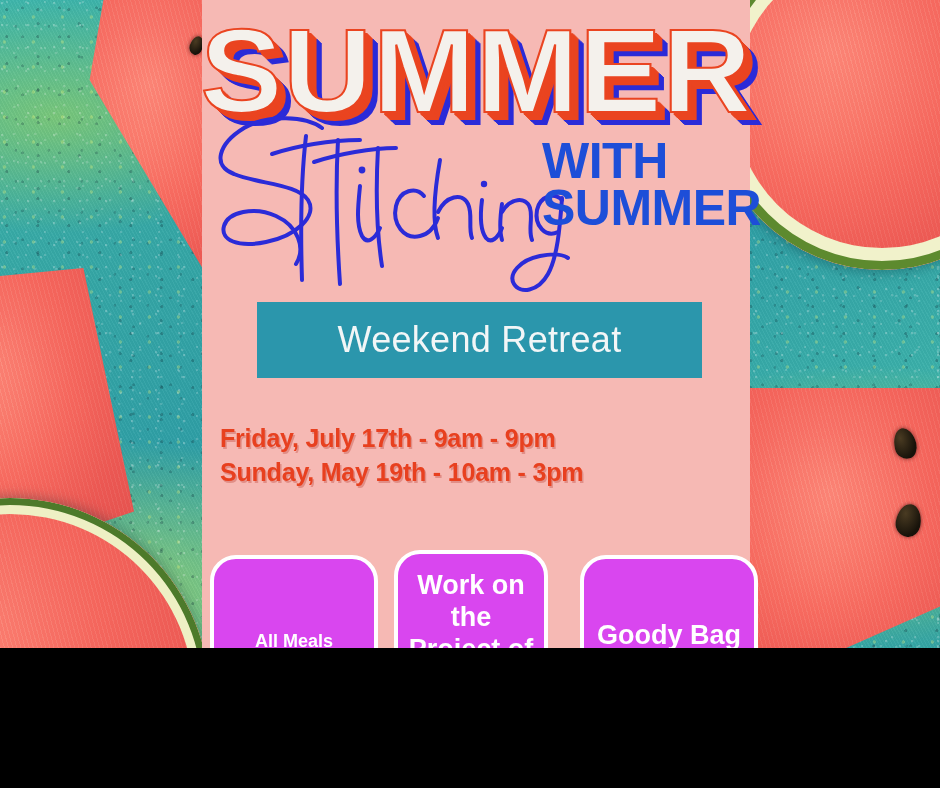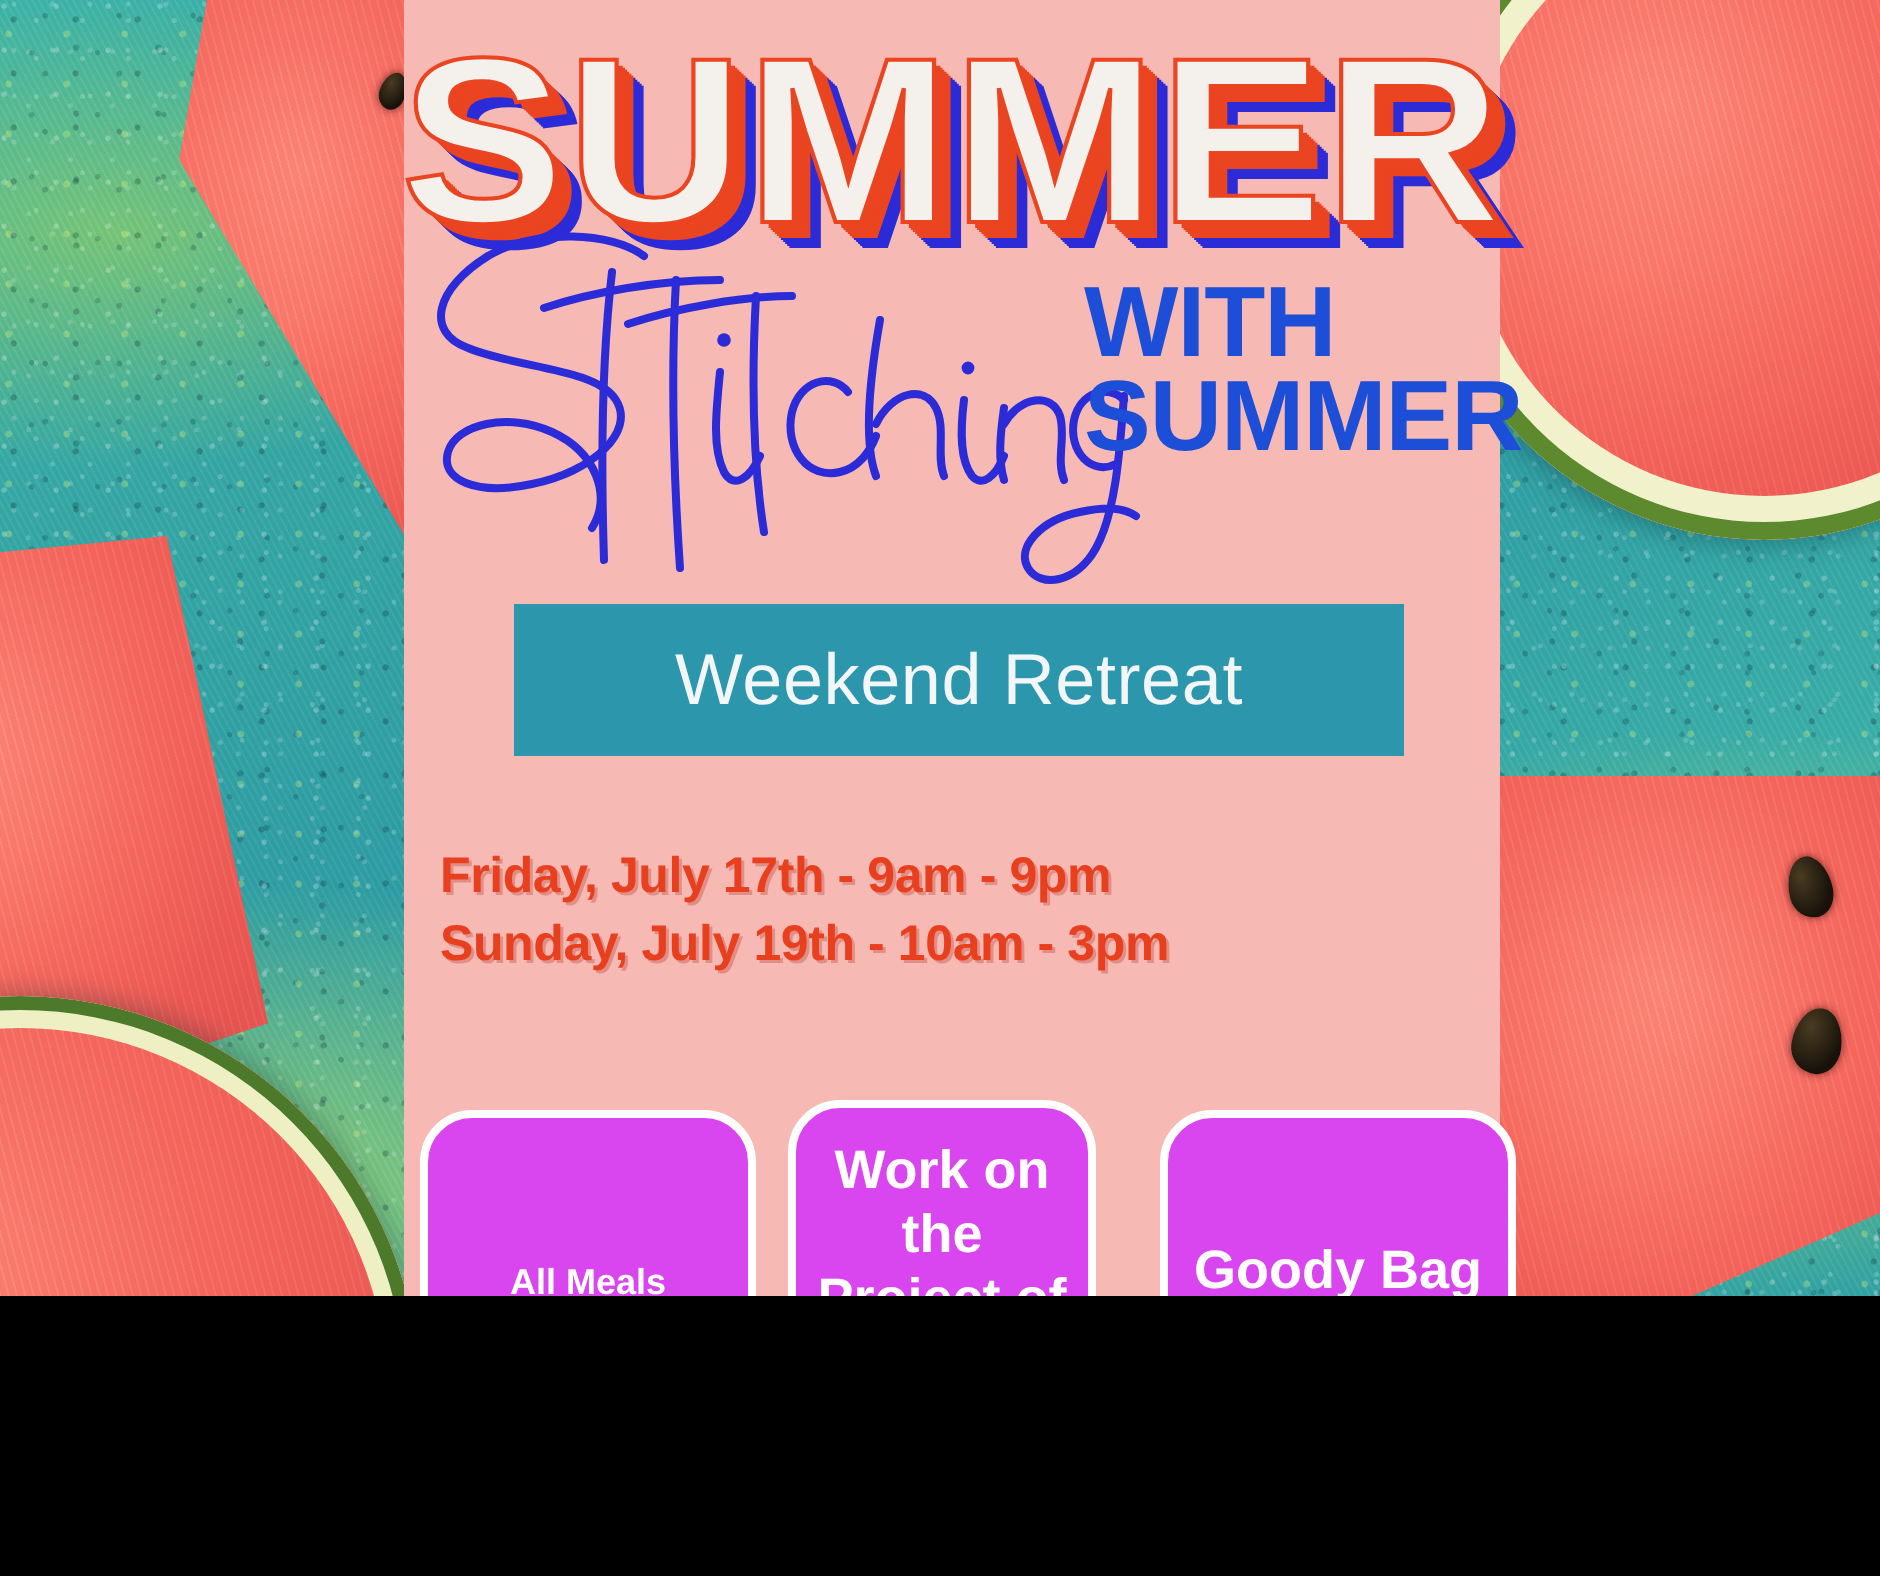--- a/index.html
+++ b/index.html
@@ -268,21 +268,21 @@
       <span class="l1">WITH</span>
       <span class="l2">SUMMER</span>
     </div>
 
     <div class="banner">
       <span class="banner-text">Weekend Retreat</span>
     </div>
 
     <div class="dates">
       <div class="date-line">Friday, July 17th - 9am - 9pm</div>
-      <div class="date-line">Sunday,  July 19th - 10am - 3pm</div>
+      <div class="date-line">Sunday,  May 19th - 10am - 3pm</div>
     </div>
 
     <div class="boxes">
       <div class="box box-1">
         <span>All Meals Included</span>
       </div>
       <div class="box box-2">
         <span>Work on the Project of Your Choice</span>
       </div>
       <div class="box box-3">

